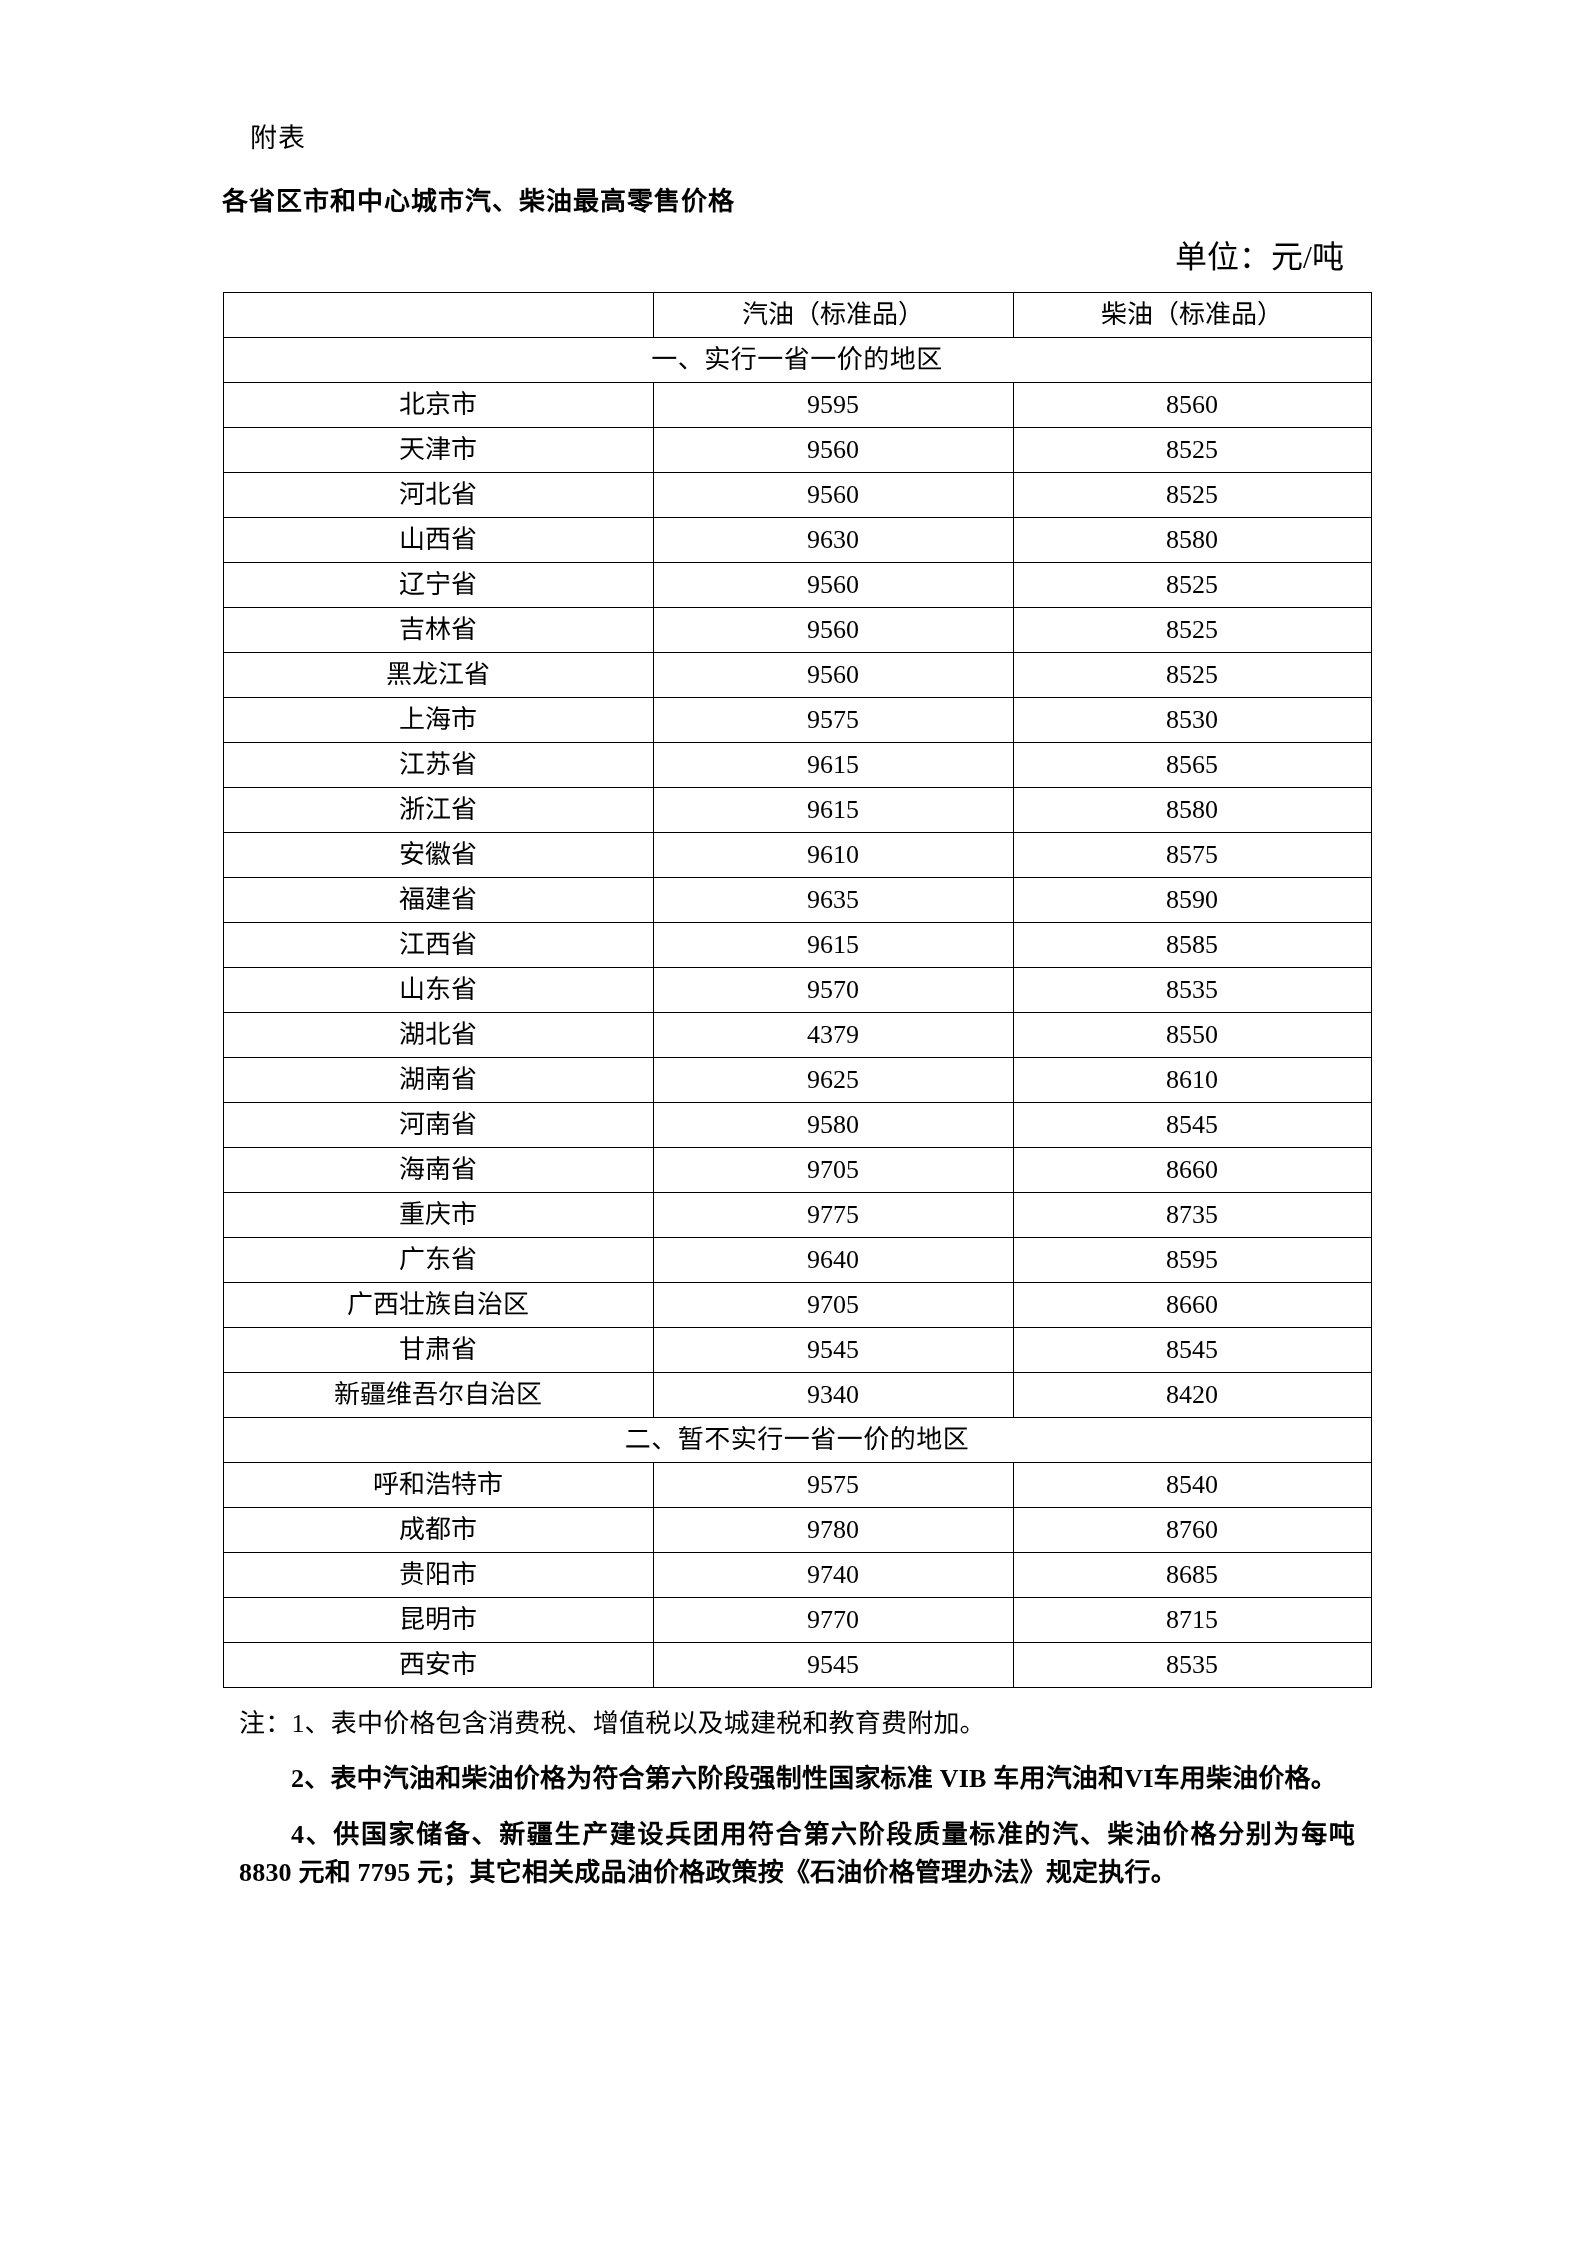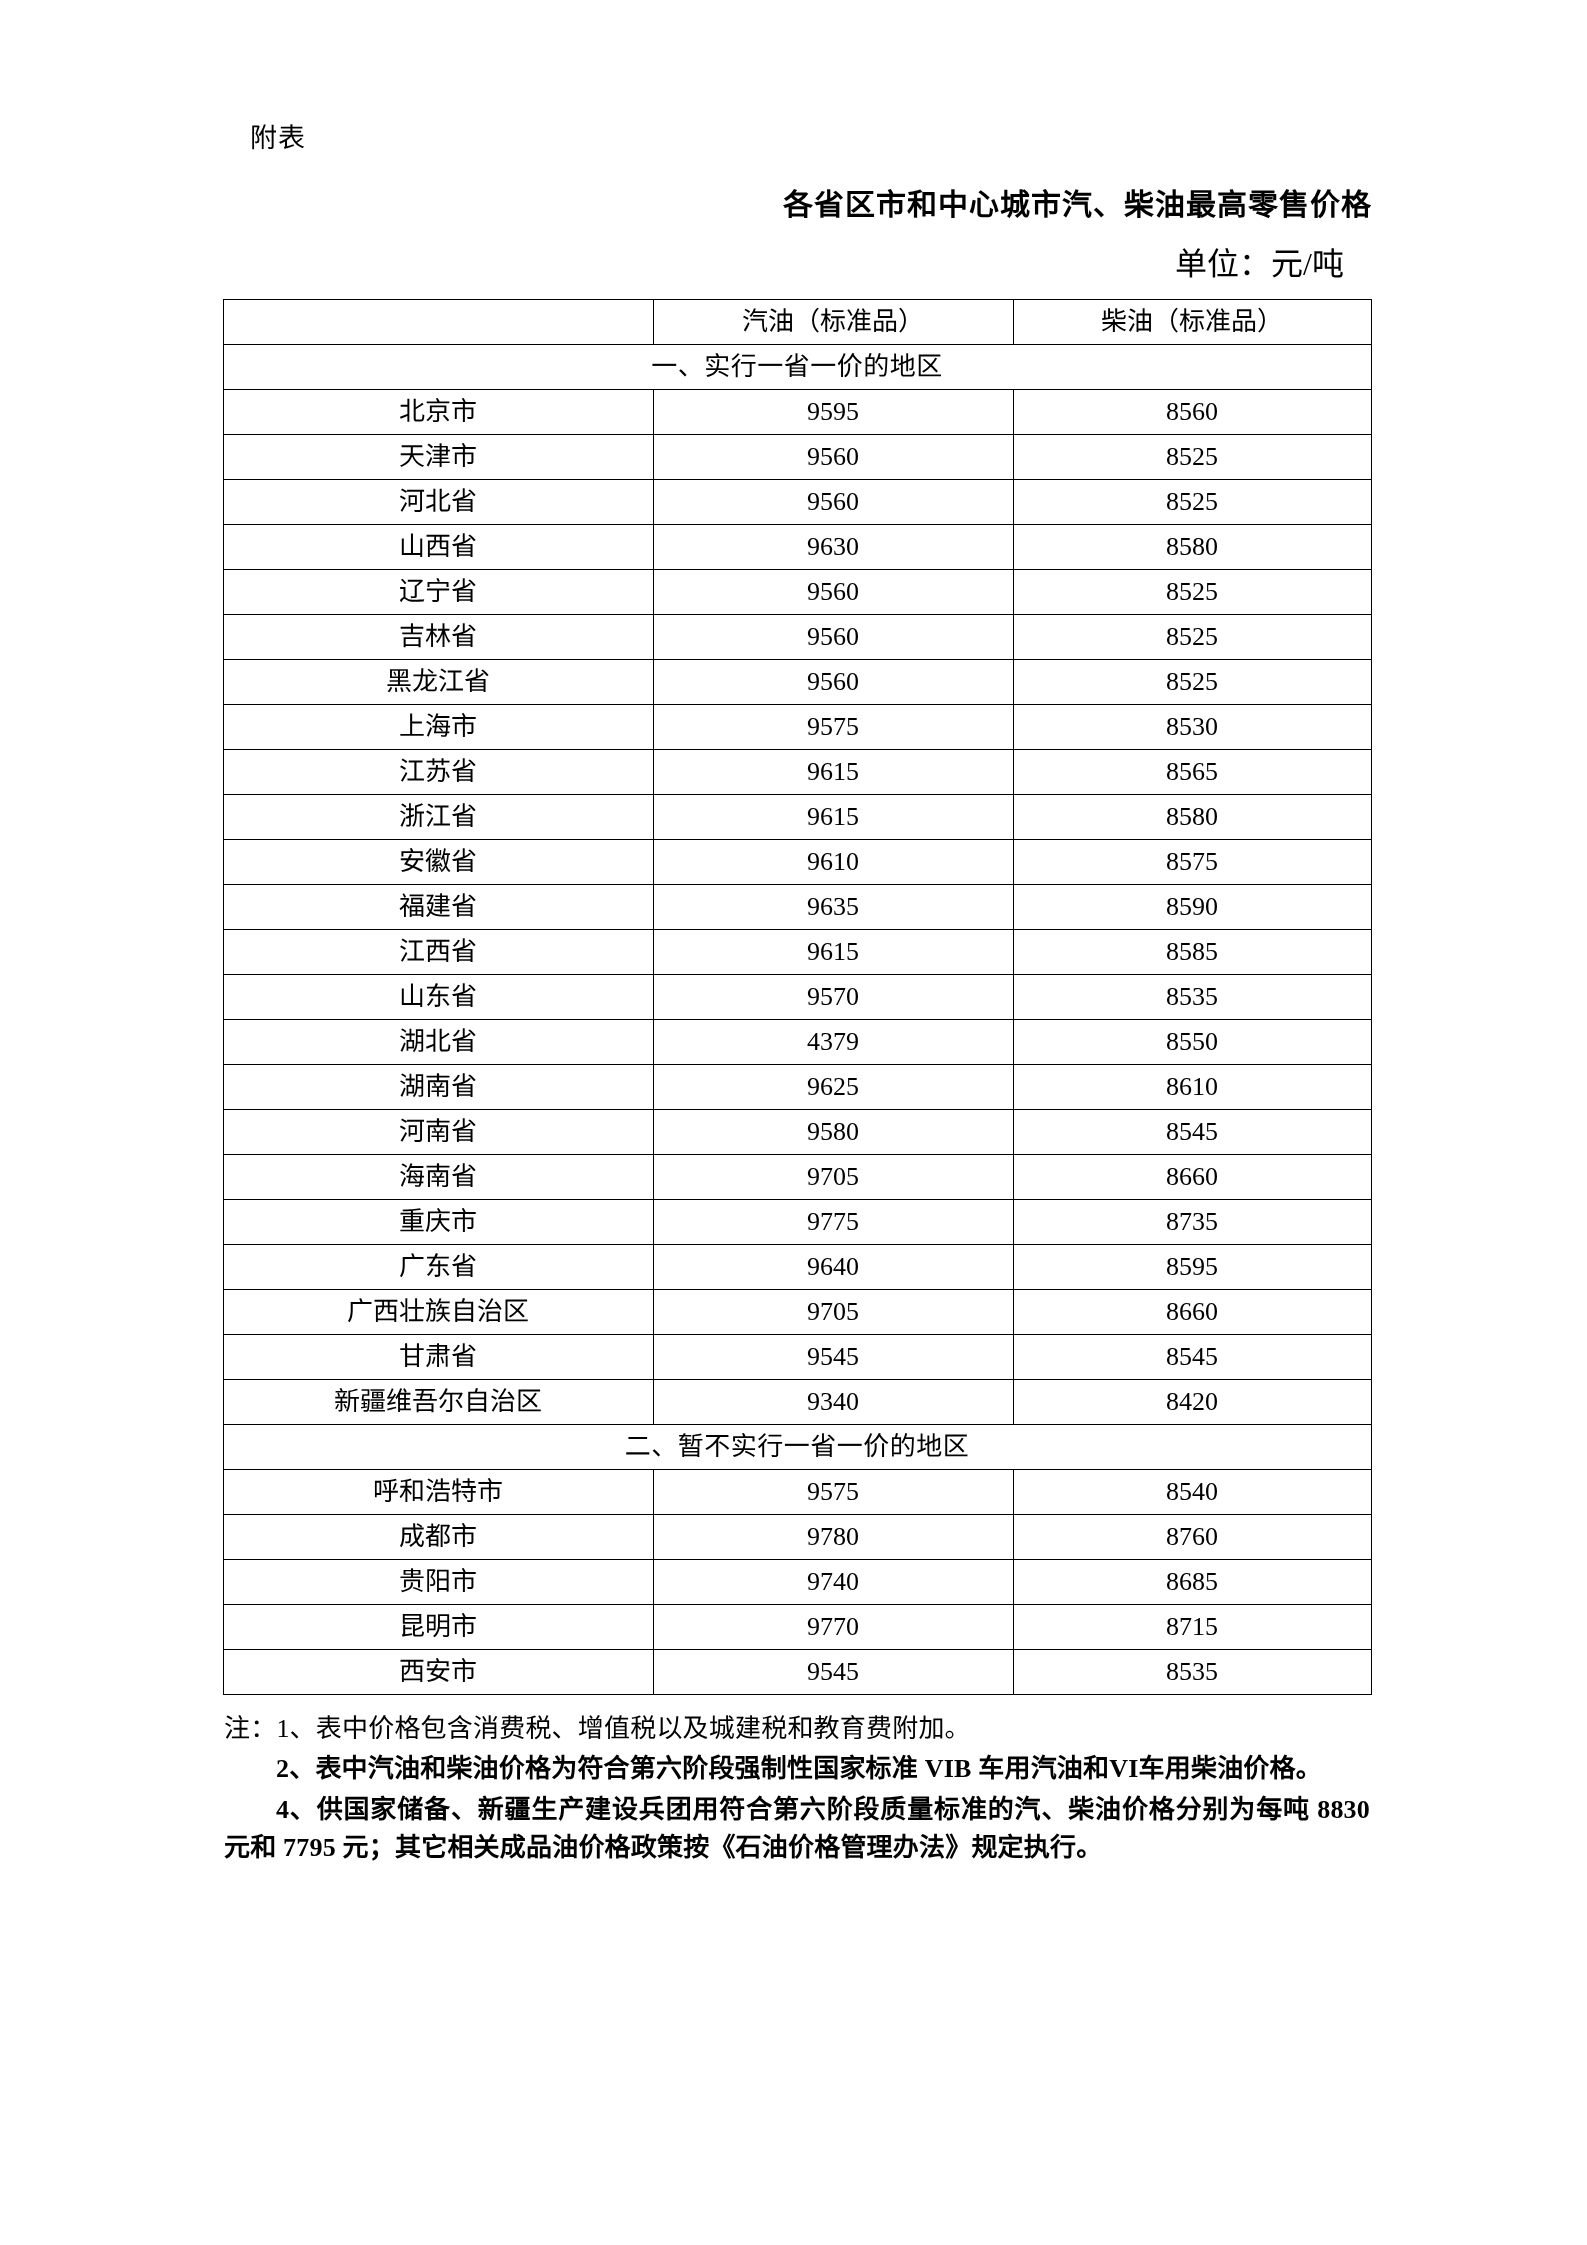--- a/index.html
+++ b/index.html
@@ -22,22 +22,22 @@
     box-sizing: border-box;
     padding: 120px 215px 0 222px;
   }
   .doc-label {
     font-size: 27px;
     line-height: 1.4;
     margin: 0 0 22px 28px;
     letter-spacing: 1px;
   }
   .doc-title {
-    text-align: right;
-    font-size: 30px;
+    text-align: left;
+    font-size: 26px;
     font-weight: bold;
     margin: 0 0 14px 0;
     letter-spacing: 1px;
   }
   .unit-line {
     text-align: right;
     font-size: 32px;
     margin: 0 28px 10px 0;
   }
   table.price-table {
@@ -68,21 +68,21 @@
     padding-left: 14px;
     letter-spacing: 0.5px;
   }
   .notes {
     margin-top: 6px;
     font-size: 26px;
     line-height: 1.48;
     letter-spacing: 0.2px;
   }
   .notes p {
-    margin: 2px;
+    margin: 17px;
     text-align: justify;
   }
   .note-indent {
     text-indent: 52px;
     font-weight: bold;
   }
   .note-first {
     text-indent: 0;
   }
 </style>

